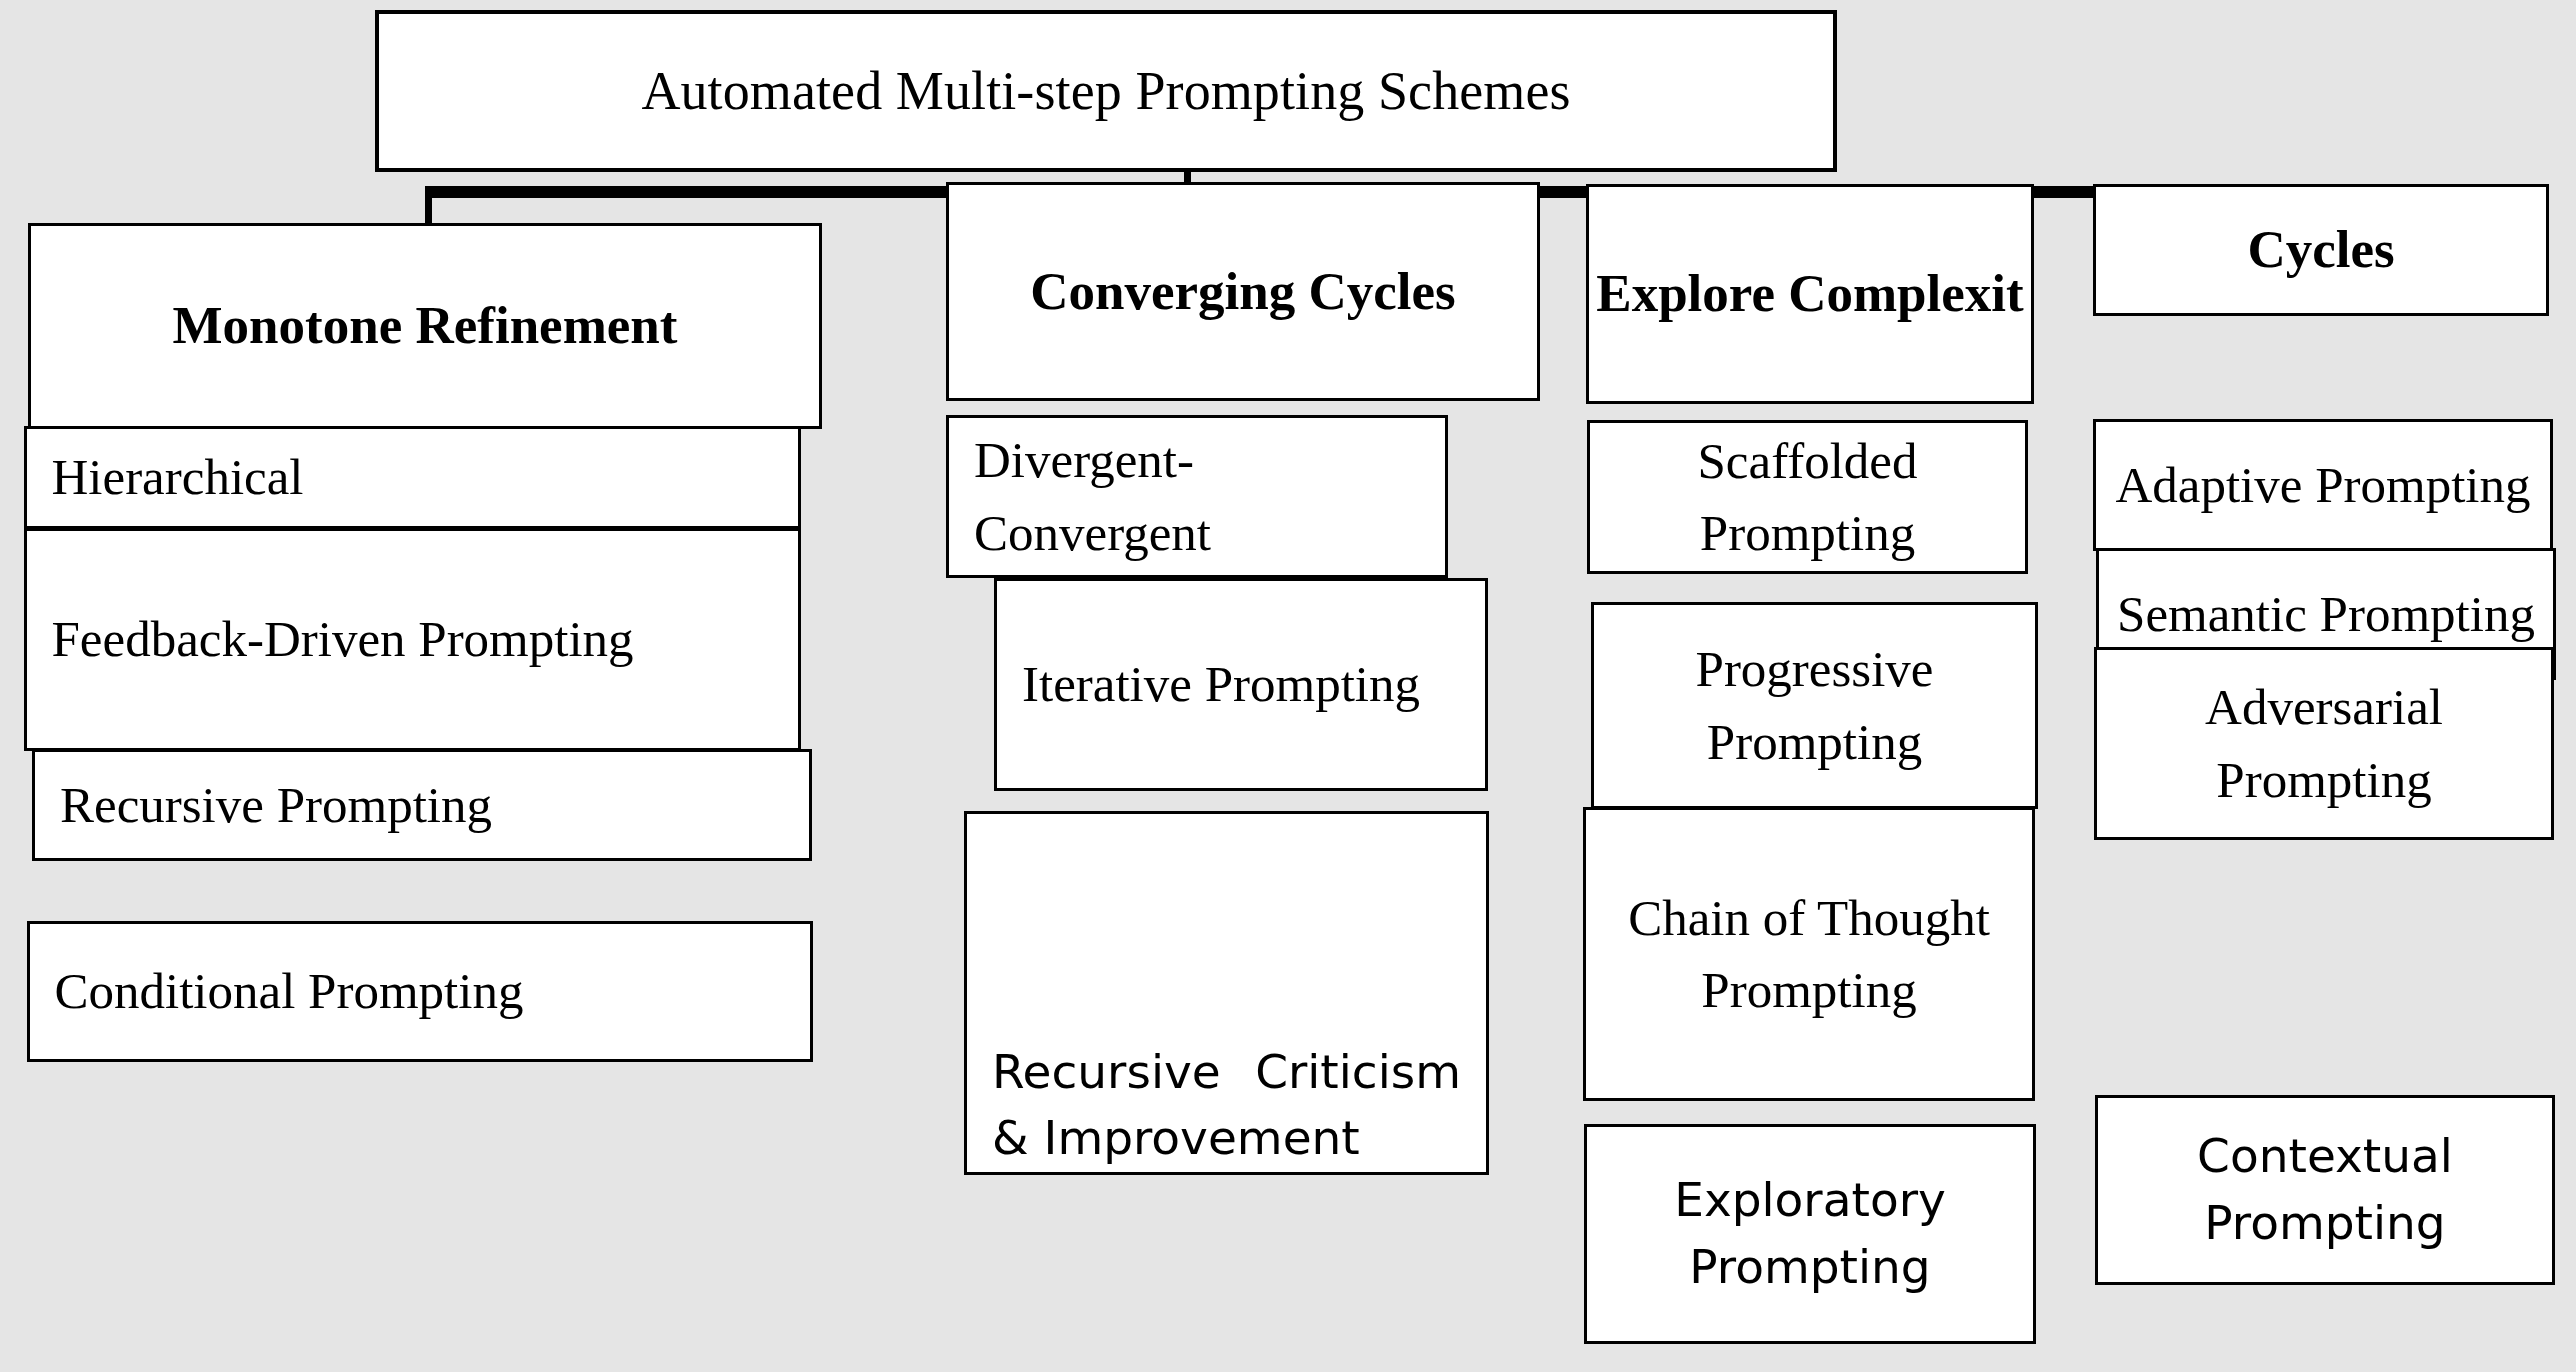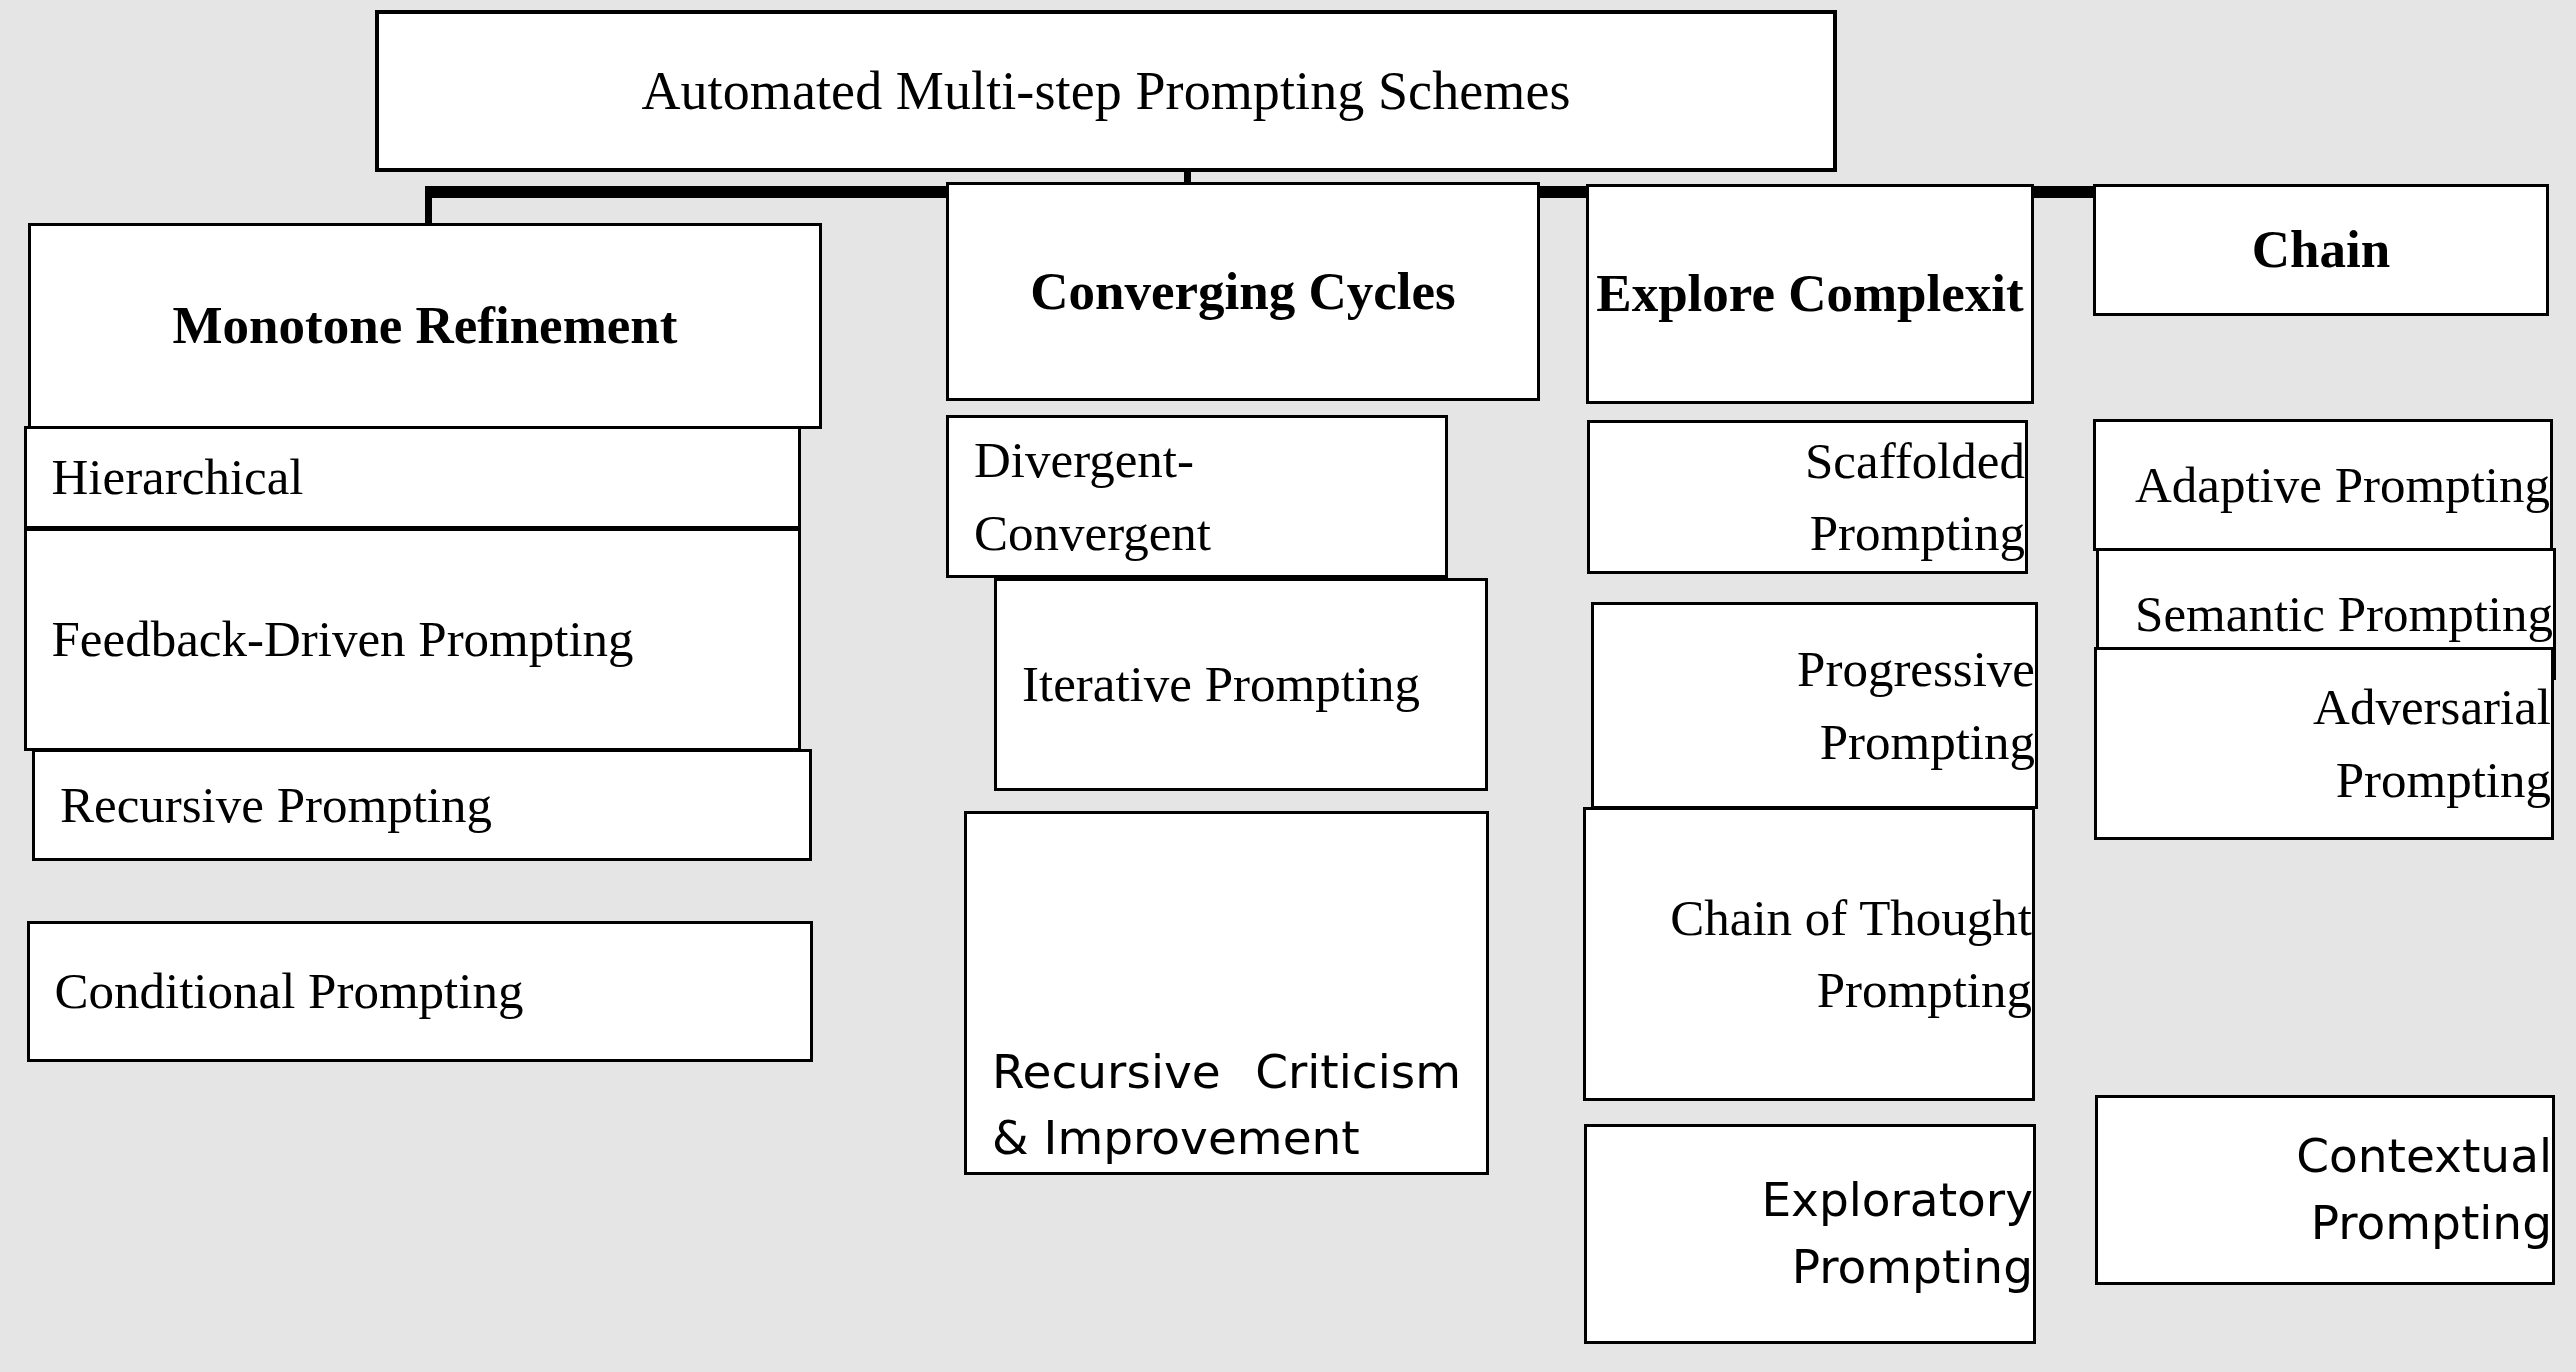--- a/index.html
+++ b/index.html
@@ -47,21 +47,21 @@
     font-size: 53px;
   }
   
   .leaf .txt {
     font-size: 51px;
     font-weight: 400;
     padding-left: 25px;
     padding-right: 16px;
   }
   .leaf.center .txt {
-    text-align: right;
+    text-align: center;
     padding-left: 0;
     padding-right: 0;
   }
   .leaf.sans .txt {
     font-family: "DejaVu Sans", "Liberation Sans", sans-serif;
     font-size: 47px;
   }
   .leaf.justify .txt {
     text-align: justify;
     text-align-last: left;
@@ -141,21 +141,21 @@
 
   <div class="box leaf center" style="left:1583px; top:807px; width:452px; height:294px;">
     <span class="txt">Chain of Thought Prompting</span>
   </div>
 
   <div class="box leaf center sans" style="left:1584px; top:1124px; width:452px; height:220px;">
     <span class="txt">Exploratory Prompting</span>
   </div>
 
   <div class="box cat" style="left:2093px; top:184px; width:456px; height:132px;">
-    <span class="txt">Chain</span>
+    <span class="txt">Cycles</span>
   </div>
 
   <div class="box leaf center" style="left:2093px; top:419px; width:460px; height:132px;">
     <span class="txt">Adaptive Prompting</span>
   </div>
 
   <div class="box leaf center" style="left:2096px; top:548px; width:460px; height:132px;">
     <span class="txt">Semantic Prompting</span>
   </div>
 

